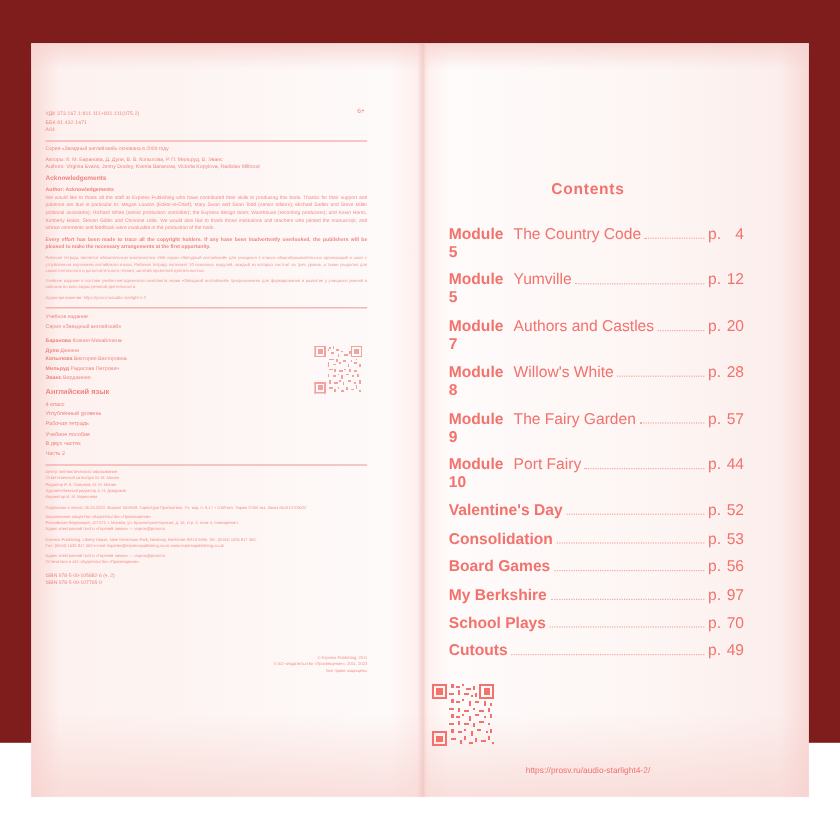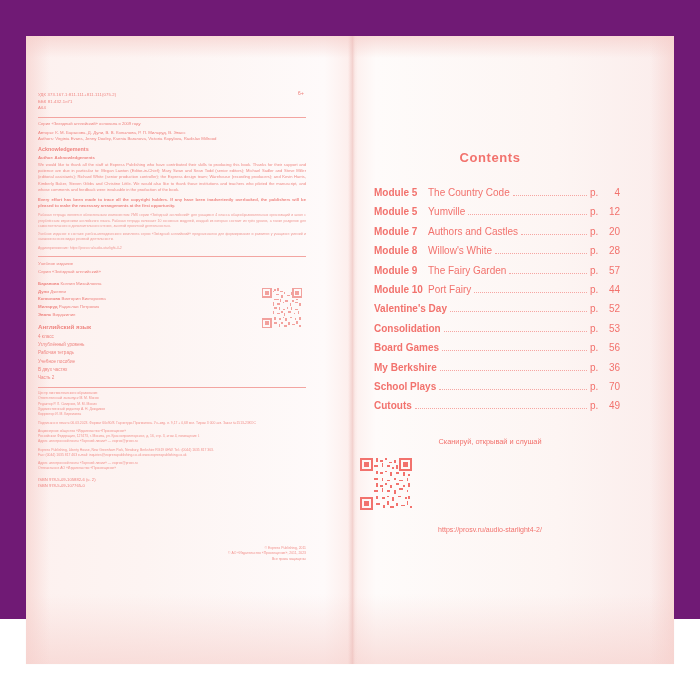--- a/index.html
+++ b/index.html
@@ -10,21 +10,21 @@
     width: 700px;
     height: 700px;
     background: #ffffff;
     font-family: "Liberation Sans", sans-serif;
     overflow: hidden;
   }
   .page {
     position: relative;
     width: 700px;
     height: 619px;
-    background: #701a75;
+    background: #7f1d1d;
   }
   
   .spread {
     position: absolute;
     left: 26px;
     top: 36px;
     width: 648px;
     height: 628px;
     background: linear-gradient(90deg,#fdf1ef 0%, #fdf4f2 18%, #fefafa 46%, #fdeeec 50%, #fefbfa 54%, #fdf5f3 82%, #fbeceb 100%);
     box-shadow: 0 0 1px rgba(0,0,0,0.05);
@@ -191,21 +191,21 @@
     font-size: 13px;
     font-weight: bold;
     color: #f2726d;
     text-align: center;
     letter-spacing: 0.6px;
     margin-bottom: 22px;
   }
   .toc-row {
     display: flex;
     align-items: baseline;
-    font-size: 10px;
+    font-size: 13px;
     color: #f2726d;
     margin-bottom: 8.4px;
     padding-left: 14px;
   }
   .toc-mod {
     width: 54px;
     font-weight: bold;
     flex: 0 0 54px;
   }
   .toc-name {
@@ -473,36 +473,35 @@
     <div class="toc-row single">
       <span class="toc-mod">Board Games</span>
       <span class="toc-dots"></span>
       <span class="toc-p">p.</span>
       <span class="toc-page">56</span>
     </div>
     <div class="toc-row single">
       <span class="toc-mod">My Berkshire</span>
       <span class="toc-dots"></span>
       <span class="toc-p">p.</span>
-      <span class="toc-page">36</span>
+      <span class="toc-page">97</span>
     </div>
     <div class="toc-row single">
       <span class="toc-mod">School Plays</span>
       <span class="toc-dots"></span>
       <span class="toc-p">p.</span>
       <span class="toc-page">70</span>
     </div>
     <div class="toc-row single">
       <span class="toc-mod">Cutouts</span>
       <span class="toc-dots"></span>
       <span class="toc-p">p.</span>
       <span class="toc-page">49</span>
     </div>
 
-    <div class="scan-line">Сканируй, открывай и слушай</div>
 
     <svg class="qr-right" viewBox="0 0 29 29" shape-rendering="crispEdges">
       <g fill="#f2726d">
         <rect x="0" y="0" width="7" height="1"></rect>
           <rect x="0" y="6" width="7" height="1"></rect>
         <rect x="0" y="0" width="1" height="7"></rect>
           <rect x="6" y="0" width="1" height="7"></rect>
         <rect x="2" y="2" width="3" height="3"></rect>
         <rect x="22" y="0" width="7" height="1"></rect>
           <rect x="22" y="6" width="7" height="1"></rect>

